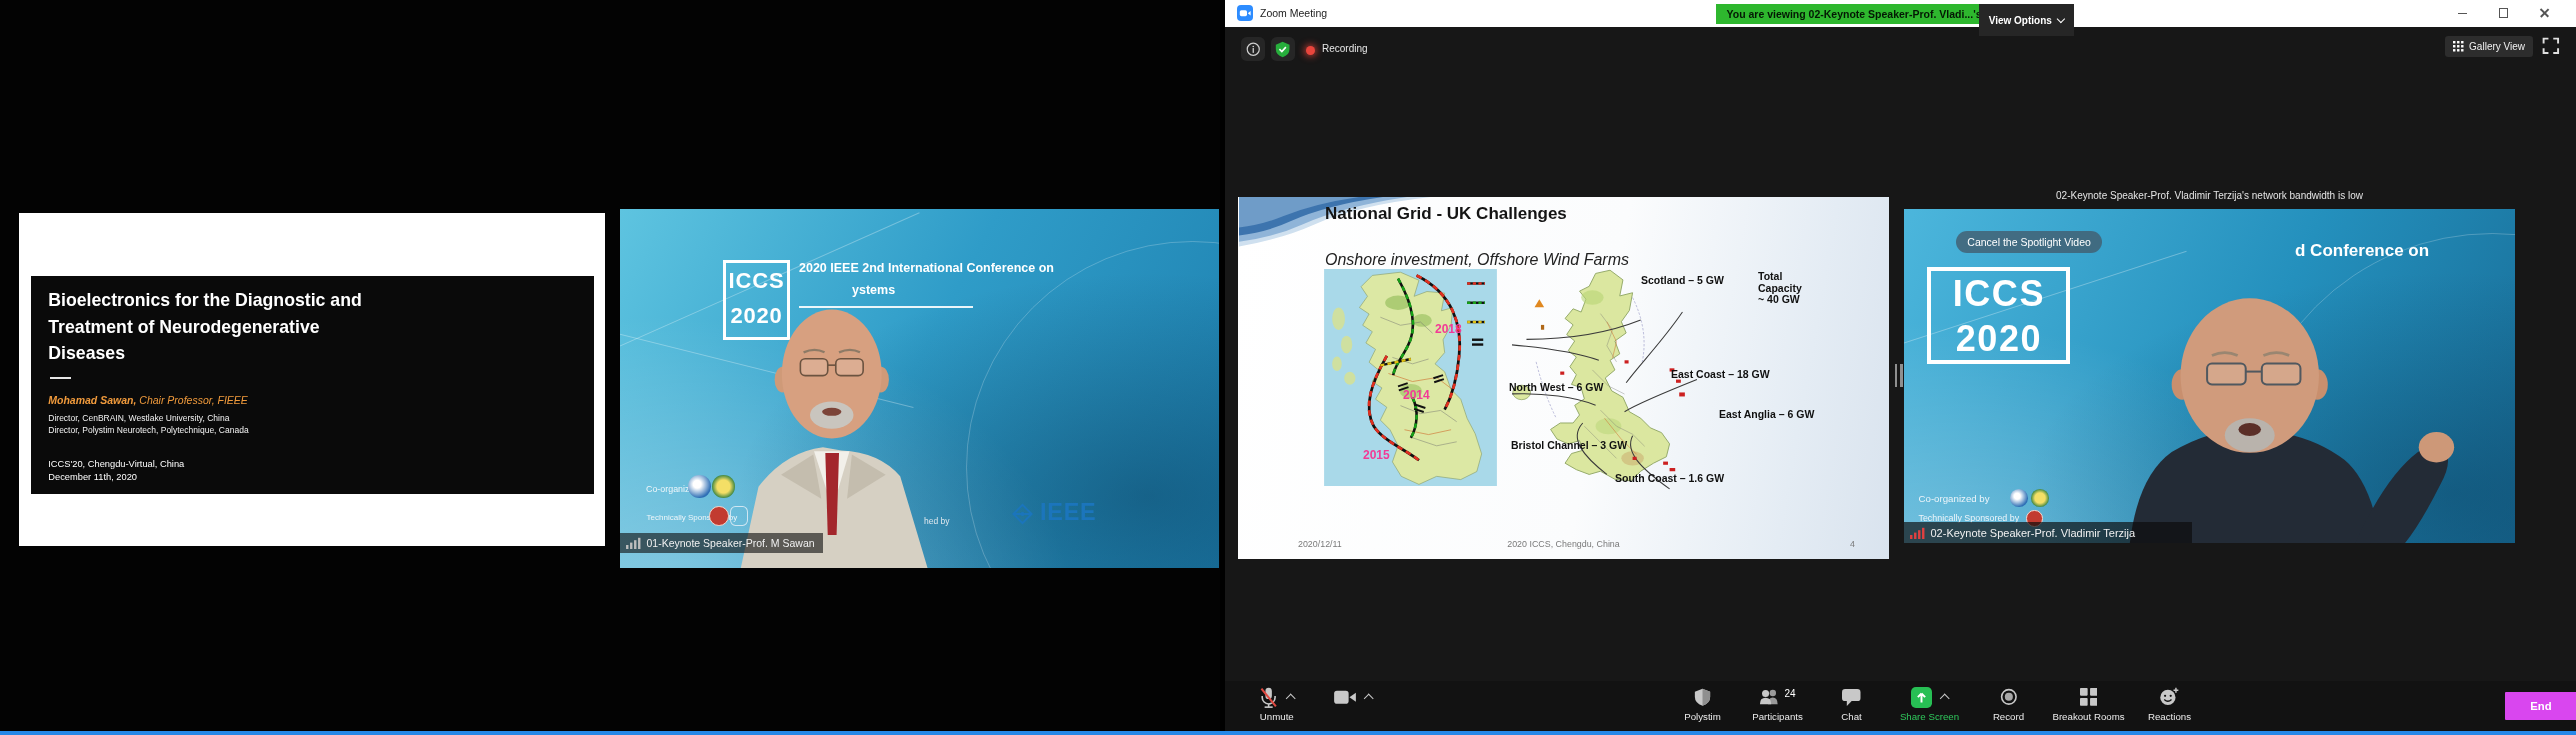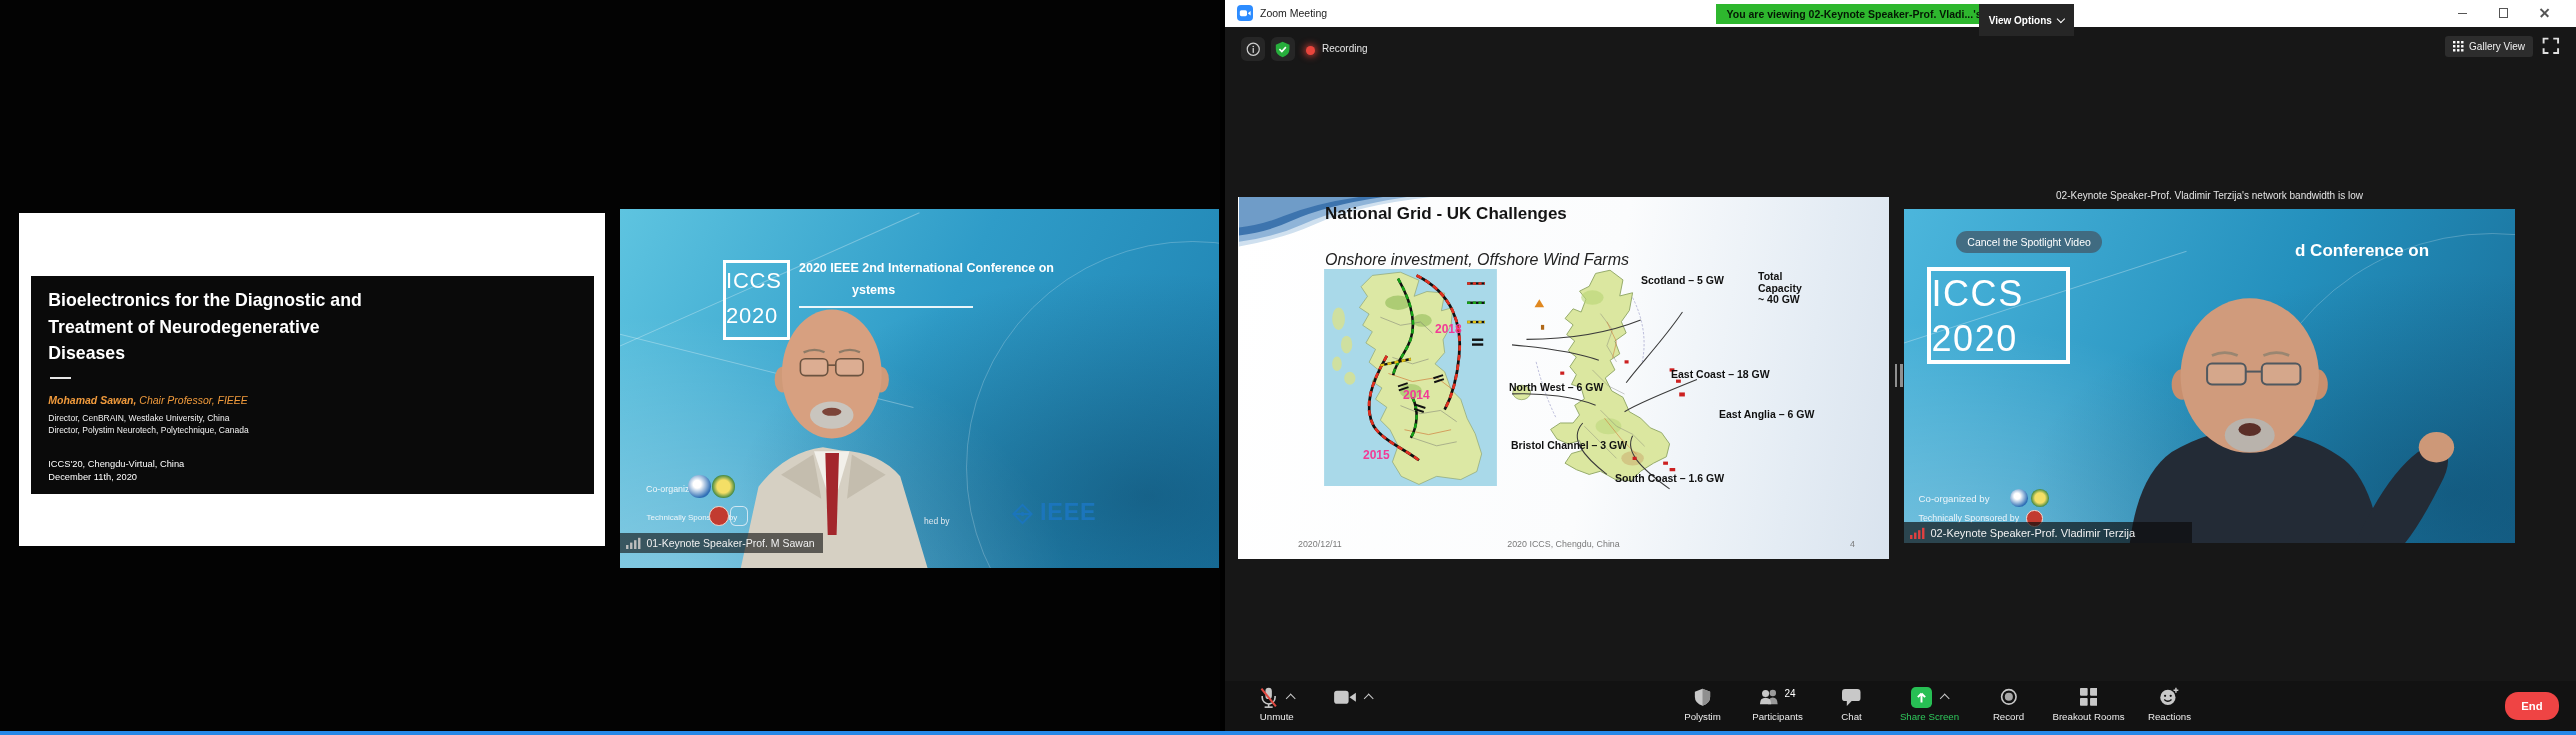--- a/index.html
+++ b/index.html
@@ -25,21 +25,21 @@
       radial-gradient(ellipse at 8% 112%, rgba(255,255,255,.38), transparent 52%),
       linear-gradient(118deg,#5ec4e0 0%,#2f9cc8 48%,#1d7fae 100%);}
   .video2{position:absolute;left:679px;top:209px;width:611px;height:334px;overflow:hidden;
     background:
       radial-gradient(ellipse at 90% 85%, rgba(8,54,84,.4), transparent 55%),
       radial-gradient(ellipse at 5% 115%, rgba(255,255,255,.33), transparent 50%),
       linear-gradient(115deg,#4cb6dc 0%,#2490bd 55%,#186c96 100%);}
   .globe-arc{position:absolute;border:1.6px solid rgba(255,255,255,.22);border-radius:50%;}
   .net-line{position:absolute;height:0.8px;background:rgba(255,255,255,.3);}
 
-  .iccs-box{position:absolute;border:3.2px solid #fff;color:#fff;font-weight:normal;letter-spacing:0.8px;}
+  .iccs-box{position:absolute;border:3.2px solid #fff;color:#fff;font-weight:bold;text-align:center;letter-spacing:0.8px;}
   .iccs-box.v1{left:103px;top:51px;width:61px;height:74px;font-size:22px;line-height:35px;}
   .iccs-box.v2{left:23.4px;top:58px;width:135px;height:89px;border-width:4.8px;font-size:36px;line-height:45px;letter-spacing:1.6px;}
   .v1-conf1{position:absolute;left:179px;top:52px;font-size:12.5px;font-weight:bold;color:#fff;white-space:nowrap;}
   .v1-conf2{position:absolute;left:232px;top:74px;font-size:12.5px;font-weight:bold;color:#fff;}
   .v1-line{position:absolute;left:179px;top:97px;width:174px;height:1.6px;background:rgba(255,255,255,.9);}
   .v2-conf{position:absolute;left:391px;top:32px;font-size:17px;font-weight:bold;color:#fff;white-space:nowrap;}
 
   .v1-coorg{position:absolute;left:26px;top:275px;font-size:8.9px;color:#eef6fa;}
   .v1-spons{position:absolute;left:26.6px;top:304px;font-size:8px;color:#eef6fa;}
   .logo-dot{position:absolute;border-radius:50%;}
@@ -101,21 +101,21 @@
   .ztoolbar{position:absolute;left:0;top:681px;width:1351px;height:55px;background:#121212;}
   .tbi{position:absolute;top:4.8px;display:flex;flex-direction:column;align-items:center;
        color:#ececec;font-size:9.7px;cursor:pointer;}
   .tbi-ico{height:22.6px;display:flex;align-items:center;}
   .tbi-lbl{margin-top:2.4px;white-space:nowrap;}
   .chevu{width:6.4px;height:6.4px;border-left:1.8px solid #c9c9c9;border-top:1.8px solid #c9c9c9;
          transform:rotate(45deg);margin-left:8.9px;margin-top:4px;}
   .share-ico{width:21px;height:21px;border-radius:4.8px;background:#27bf54;display:flex;align-items:center;justify-content:center;}
   .share-lbl{color:#2fc95c;}
   .tbi-count{margin-left:3.2px;margin-top:-8px;font-size:10px;color:#fff;}
-  .endbtn{position:absolute;left:1280px;top:10.5px;width:54px;height:28px;background:#ef4444;border-radius:13px;
+  .endbtn{position:absolute;left:1280px;top:10.5px;width:72px;height:28px;background:#d946ef;border-radius:1px;
           color:#fff;font-weight:bold;font-size:11.3px;display:flex;align-items:center;justify-content:center;cursor:pointer;}
 
   .bottom-strip{position:absolute;left:0;top:731px;width:2576px;height:4.8px;background:#2688e8;z-index:60;}
 </style>
 </head>
 <body>
 
 <div class="screen">
 
   <div class="monitor-left">

